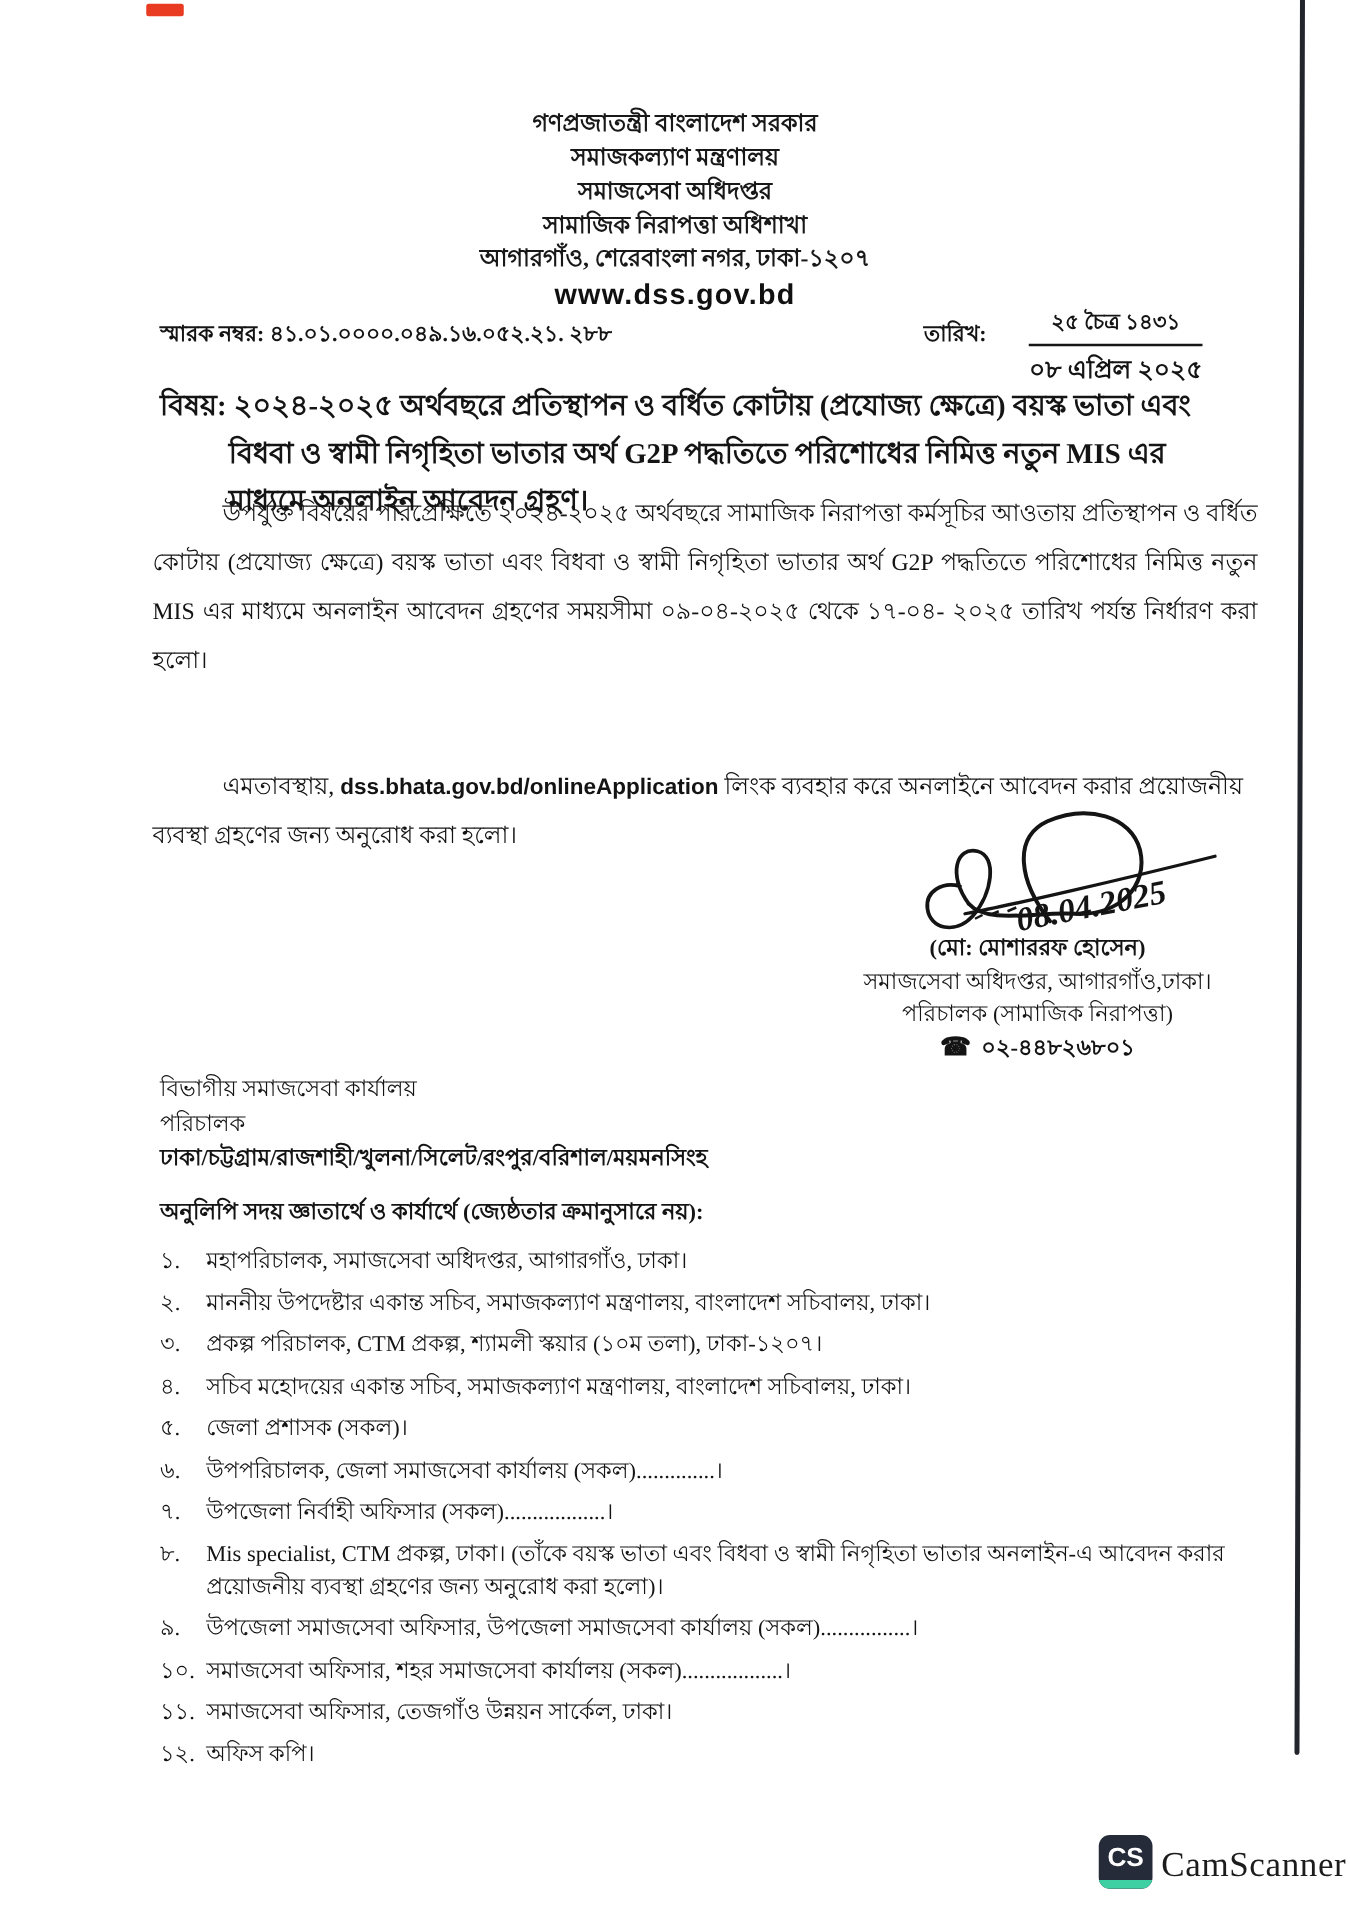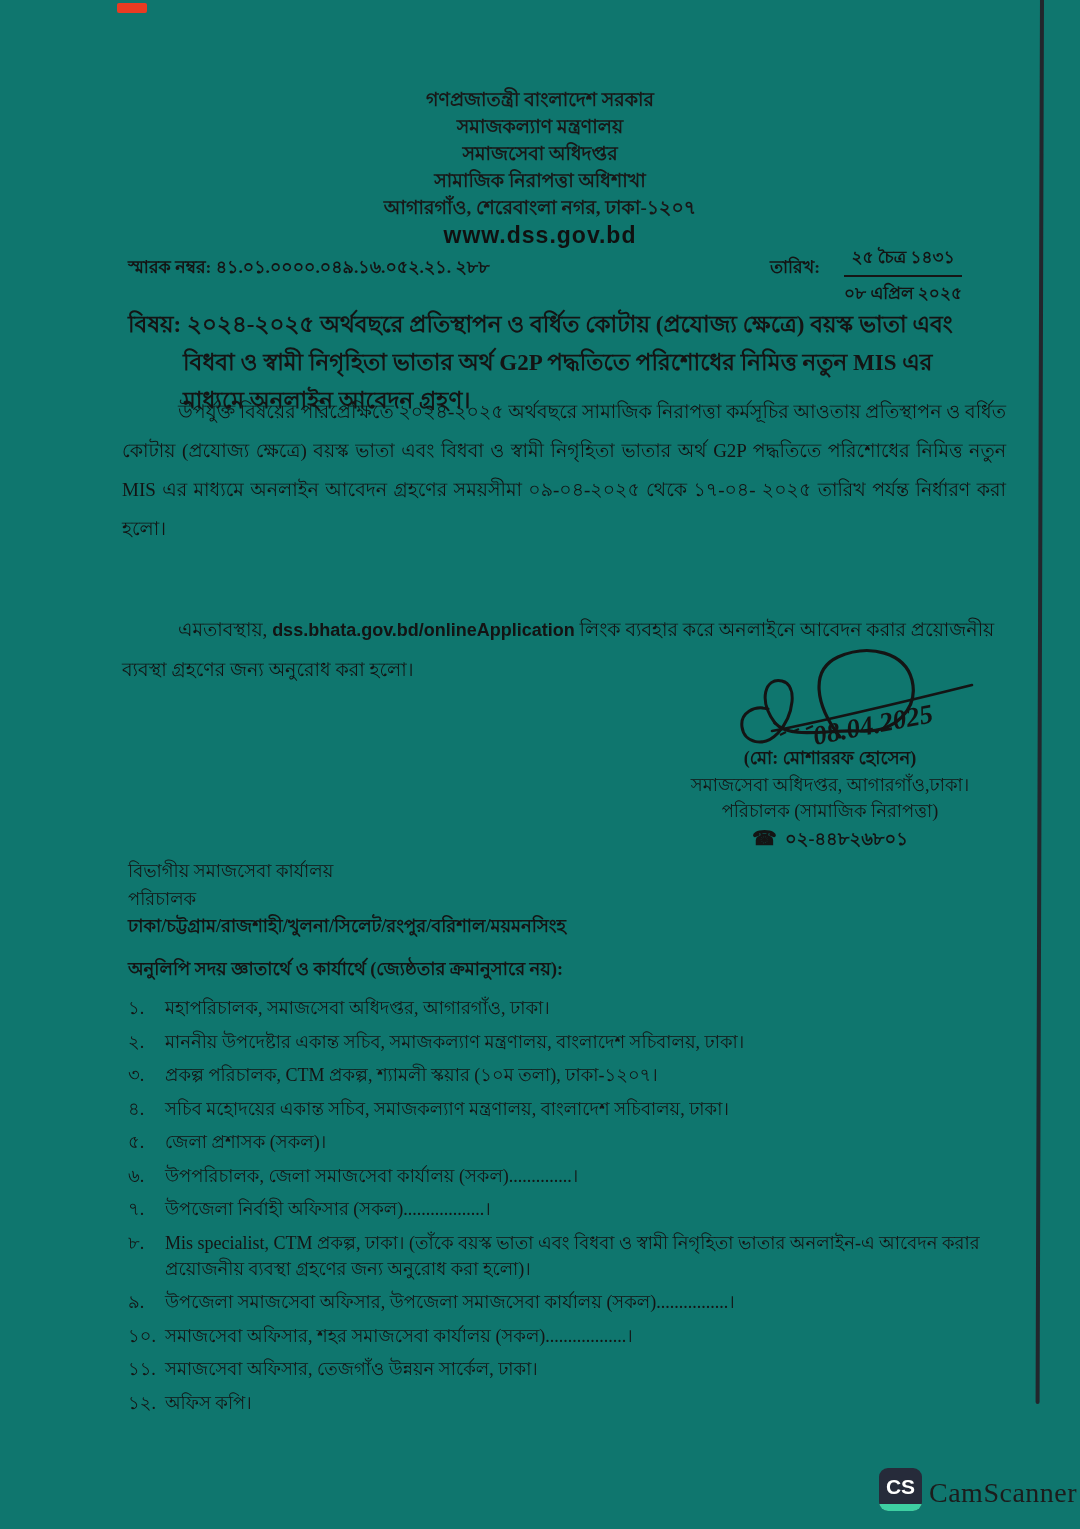--- a/index.html
+++ b/index.html
@@ -2,21 +2,21 @@
 <html><head>
 <meta charset="utf-8">
 <style>
   * { margin: 0; padding: 0; box-sizing: border-box; }
   html, body { background: #e8e8e8; }
   .page {
     position: relative;
     width: 1080px;
     height: 1529px;
     margin: 0 auto;
-    background: #0f766e;
+    background: #ffffff;
     overflow: hidden;
     font-family: "Liberation Serif", "DejaVu Serif", serif;
     color: #141414;
   }
   
   .red-mark {
     position: absolute; left: 117px; top: 3px;
     width: 30px; height: 10px;
     background: #e93b22; border-radius: 2px;
   }
@@ -39,28 +39,28 @@
     font-size: 23px; font-weight: 700; letter-spacing: 1px;
     line-height: 28px; color: #101010;
     font-family: "Liberation Sans", "DejaVu Sans", sans-serif;
   }
   
   .meta-row {
     position: absolute; top: 244px; left: 128px; right: 118px;
     display: flex; justify-content: space-between; align-items: flex-start;
   }
   .memo-no { font-size: 17.5px; font-weight: 700; padding-top: 10px; }
-  .date-block { display: flex; align-items: flex-start; }
+  .date-block { display: flex; align-items: flex-start; gap: 10px; }
   .date-label { font-size: 17.5px; font-weight: 700; padding-top: 10px; }
   .date-frac { display: inline-block; text-align: center; margin-left: 24px; }
   .date-top {
     font-size: 17px; font-weight: 700; padding: 0 6px 3px 6px;
     border-bottom: 2px solid #161616;
   }
-  .date-bottom { font-size: 17px; font-weight: 700; padding-top: 3px; }
+  .date-bottom { font-size: 20px; font-weight: 700; padding-top: 3px; }
   
   .subject {
     position: absolute; top: 306px; left: 128px; width: 868px;
     font-size: 23px; font-weight: 700; line-height: 38px;
     padding-left: 55px; text-indent: -55px;
   }
   
   .para {
     position: absolute; left: 122px; width: 884px;
     font-size: 19px; line-height: 39px; text-align: justify; color: #131313;

